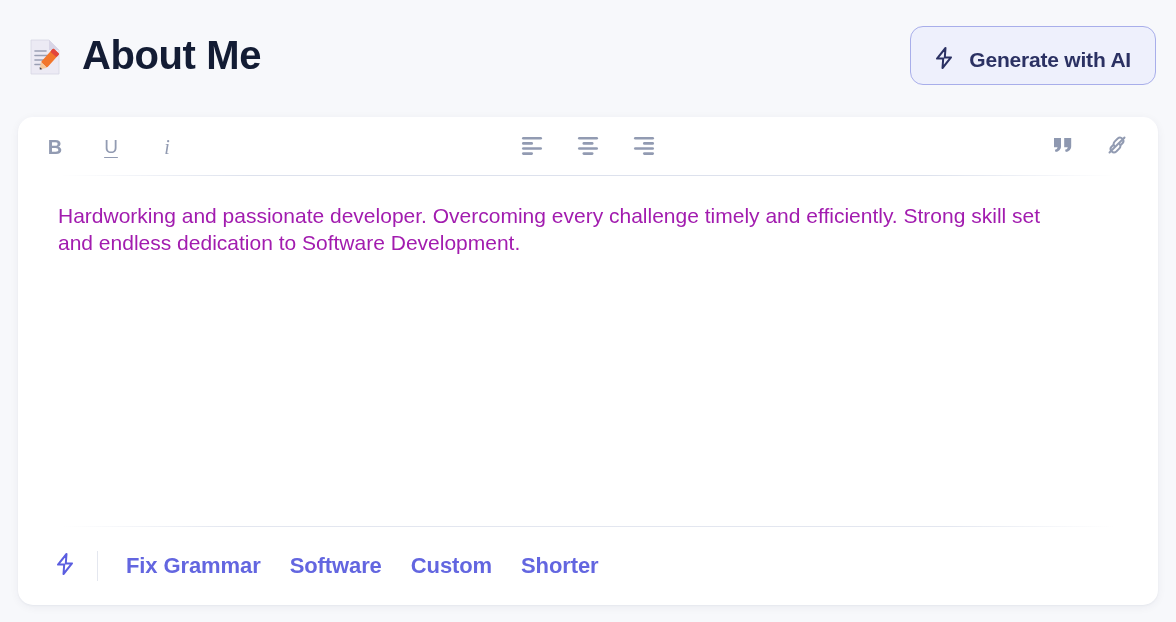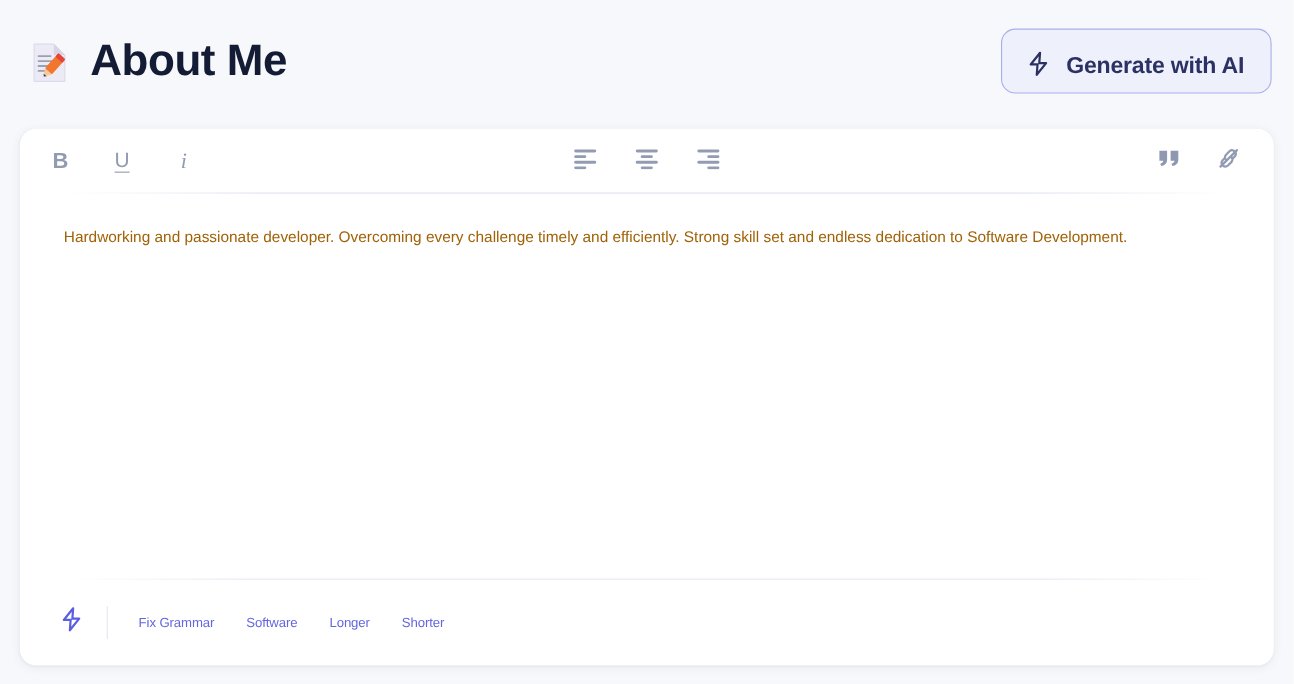--- a/index.html
+++ b/index.html
@@ -144,23 +144,23 @@
   .tb-glyph.italic { font-style: italic; font-size: 20px; font-family: "Liberation Serif", serif; }
 
   
   .editor {
     flex: 1 1 auto;
     padding: 26px 32px 10px 40px;
     box-sizing: border-box;
     overflow: hidden;
   }
   .editor-text {
-    font-size: 14px;
+    font-size: 21px;
     line-height: 27px;
-    color: #a16207;
+    color: #a21caf;
     max-width: 1020px;
     white-space: pre-wrap;
   }
 
   
   .footer {
     position: relative;
     height: 79px;
     flex: none;
     display: flex;
@@ -193,22 +193,22 @@
     margin-left: 19px;
     flex: none;
   }
   .footer-actions {
     display: flex;
     align-items: center;
     gap: 29px;
     margin-left: 28px;
   }
   .footer-link {
-    font-size: 12px;
-    font-weight: normal;
+    font-size: 22px;
+    font-weight: bold;
     color: #6366e0;
     cursor: pointer;
     white-space: nowrap;
     letter-spacing: -0.1px;
   }
 </style>
 </head>
 <body>
 
 <div class="page">
@@ -336,19 +336,19 @@
         <span>
           <svg width="22" height="24" viewBox="0 0 22 24" fill="none" aria-hidden="true">
             <path d="M12.5 2 L4 12.6 h6.2 L9.5 22 L18 11.4 h-6.2 Z" stroke="#5b5ee0" stroke-width="2" stroke-linejoin="round" stroke-linecap="round" fill="none"></path>
           </svg>
         </span>
       </div>
       <div class="footer-sep"></div>
       <div class="footer-actions">
         <span class="footer-link">Fix Grammar</span>
         <span class="footer-link">Software</span>
-        <span class="footer-link">Longer</span>
+        <span class="footer-link">Custom</span>
         <span class="footer-link">Shorter</span>
       </div>
     </div>
 
   </div>
 </div>
 
 </body></html>

